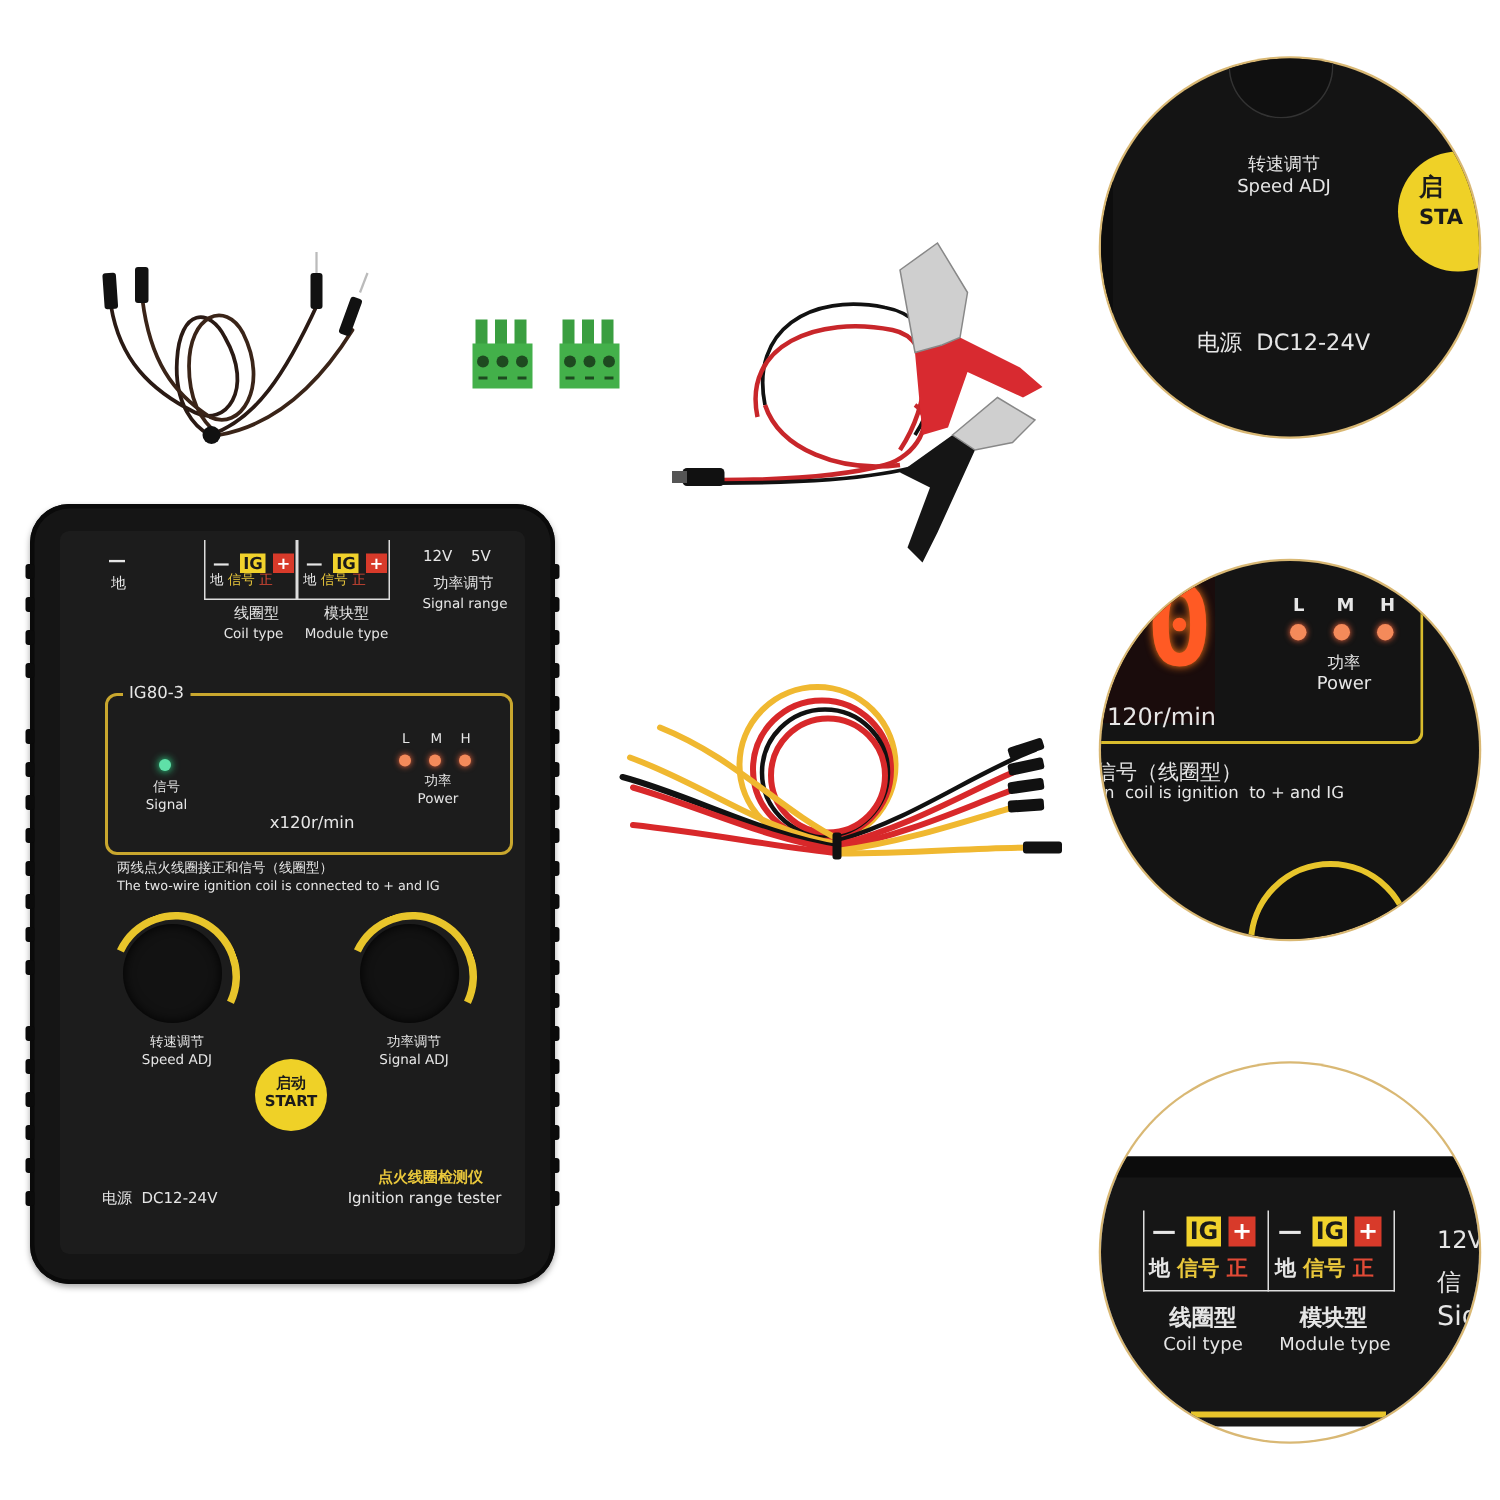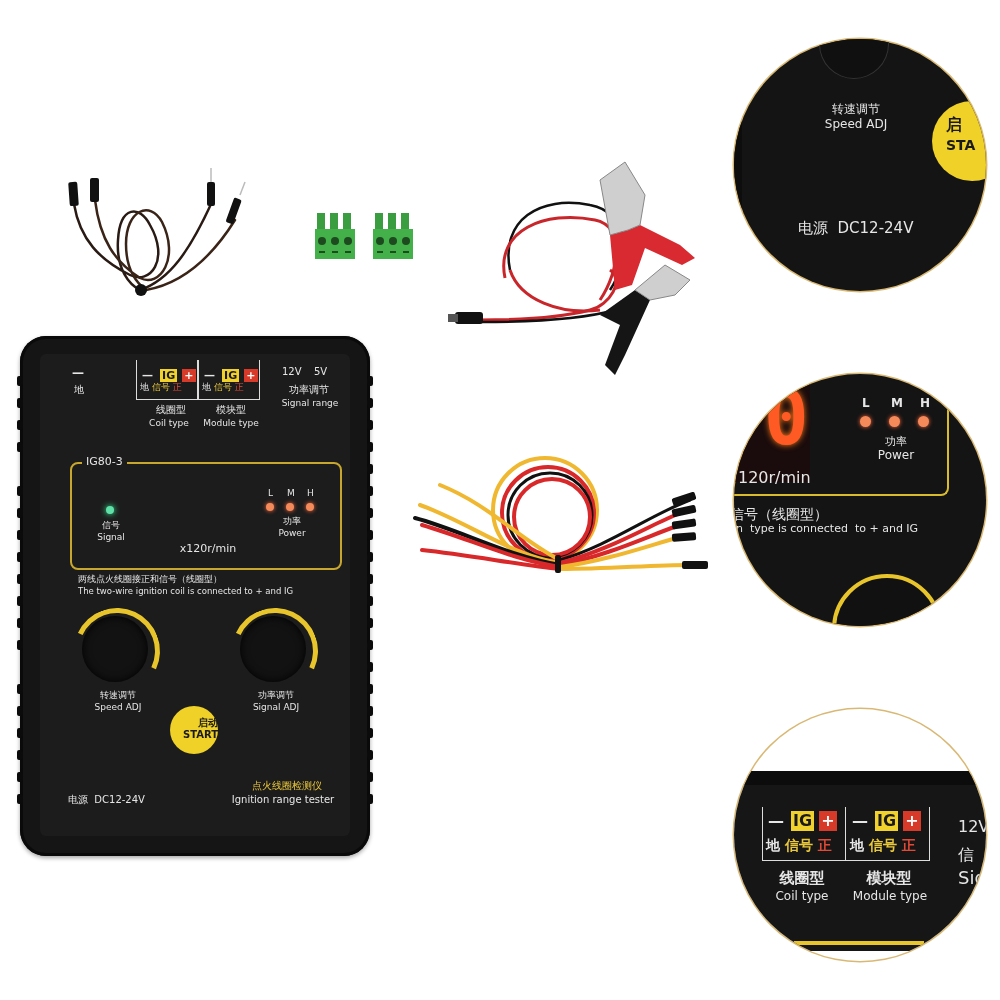--- a/index.html
+++ b/index.html
@@ -47,21 +47,21 @@
   }
   .led { position: absolute; width: 8px; height: 8px; border-radius: 50%; }
   .led-green { background: #5fe0a8; box-shadow: 0 0 6px #33ffa0; }
   .led-orange { background: #f48a5a; box-shadow: 0 0 4px #ff6a40; }
 
   .knob { position: absolute; width: 66px; height: 66px; border-radius: 50%; background: #121212;
           box-shadow: inset 0 0 8px #000; }
   .knob-arc { position: absolute; border-radius: 50%; border: 5px solid transparent; border-top-color: #e8c52b; border-right-color: #e8c52b; transform: rotate(-20deg); }
   .start-btn {
     position: absolute; left: 150px; top: 370px; width: 48px; height: 48px; border-radius: 50%;
-    background: #efd127; color: #1a1a1a; text-align: right; font-size: 10px; line-height: 12px;
+    background: #efd127; color: #1a1a1a; text-align: center; font-size: 10px; line-height: 12px;
     padding-top: 11px; font-weight: bold; cursor: pointer;
   }
 
   
   .circle {
     position: absolute; width: 252px; height: 252px; border-radius: 50%; overflow: hidden;
     background: #141414; box-shadow: 0 0 0 1.5px #d9b874;
   }
   .circle .c-inner { position: absolute; left: 0; top: 0; width: 252px; height: 252px; }
 
@@ -268,21 +268,21 @@
   <div class="knob" style="left:220px;top:280px"></div>
   <div class="abs t-white tiny" style="left:216px;top:354px;width:80px;text-align:center">功率调节</div>
   <div class="abs t-white tiny" style="left:216px;top:366px;width:80px;text-align:center">Signal ADJ</div>
 
   <div class="start-btn">
     <div>启动</div>
     <div>START</div>
   </div>
 
   <div class="abs t-white small" style="left:48px;top:458px;white-space:pre">电源  DC12-24V</div>
-  <div class="abs t-yellow small" style="left:212px;top:444px;width:110px;text-align:center;font-weight:normal">点火线圈检测仪</div>
+  <div class="abs t-yellow small" style="left:212px;top:444px;width:110px;text-align:center;font-weight:bold">点火线圈检测仪</div>
   <div class="abs t-white small" style="left:200px;top:458px;width:126px;text-align:center">Ignition range tester</div>
 </div>
 
 <div class="circle" style="left:734px;top:39px">
   <div class="c-inner">
     <div class="abs" style="left:-20px;top:0;width:28px;height:252px;background:#0d0d0d"></div>
     <div class="abs" style="left:85px;top:-30px;width:70px;height:70px;border-radius:50%;background:#101010;box-shadow:inset 0 0 0 1px #333"></div>
     <div class="abs t-white" style="left:72px;top:62px;width:100px;text-align:center;font-size:12px">转速调节</div>
     <div class="abs t-white" style="left:72px;top:78px;width:100px;text-align:center;font-size:12px">Speed ADJ</div>
     <div class="abs" style="left:198px;top:62px;width:80px;height:80px;border-radius:50%;background:#efd127;color:#1a1a1a;font-weight:bold;padding:14px 0 0 14px;font-size:16px;line-height:20px">
@@ -301,21 +301,21 @@
     <div class="abs t-white" style="left:128px;top:22px;font-size:12px;font-weight:bold">L</div>
     <div class="abs t-white" style="left:157px;top:22px;font-size:12px;font-weight:bold">M</div>
     <div class="abs t-white" style="left:186px;top:22px;font-size:12px;font-weight:bold">H</div>
     <div class="led led-orange" style="left:126px;top:42px;width:11px;height:11px"></div>
     <div class="led led-orange" style="left:155px;top:42px;width:11px;height:11px"></div>
     <div class="led led-orange" style="left:184px;top:42px;width:11px;height:11px"></div>
     <div class="abs t-white" style="left:140px;top:60px;width:44px;text-align:center;font-size:11px">功率</div>
     <div class="abs t-white" style="left:134px;top:74px;width:56px;text-align:center;font-size:12px">Power</div>
     <div class="abs t-white" style="left:4px;top:94px;font-size:16px">120r/min</div>
     <div class="abs t-white" style="left:-4px;top:132px;font-size:14px;white-space:nowrap">信号（线圈型）</div>
-    <div class="abs t-white" style="left:2px;top:148px;font-size:11px;white-space:pre">n  type is connected  to + and IG</div>
+    <div class="abs t-white" style="left:2px;top:148px;font-size:11px;white-space:pre">n  coil is ignition  to + and IG</div>
     <div class="abs" style="left:98px;top:200px;width:110px;height:110px;border-radius:50%;border:4px solid #e8c52b;background:#111"></div>
   </div>
 </div>
 
 <div class="circle" style="left:734px;top:709px;background:#ffffff">
   <div class="c-inner">
     <div class="abs" style="left:0;top:62px;width:252px;height:180px;background:#161616"></div>
     <div class="abs" style="left:0;top:62px;width:252px;height:14px;background:#0c0c0c"></div>
     <div class="abs" style="left:28px;top:98px;width:84px;height:54px;border:1.5px solid #ddd;border-top:none"></div>
     <div class="abs" style="left:112px;top:98px;width:84px;height:54px;border:1.5px solid #ddd;border-top:none;border-left:none"></div>

